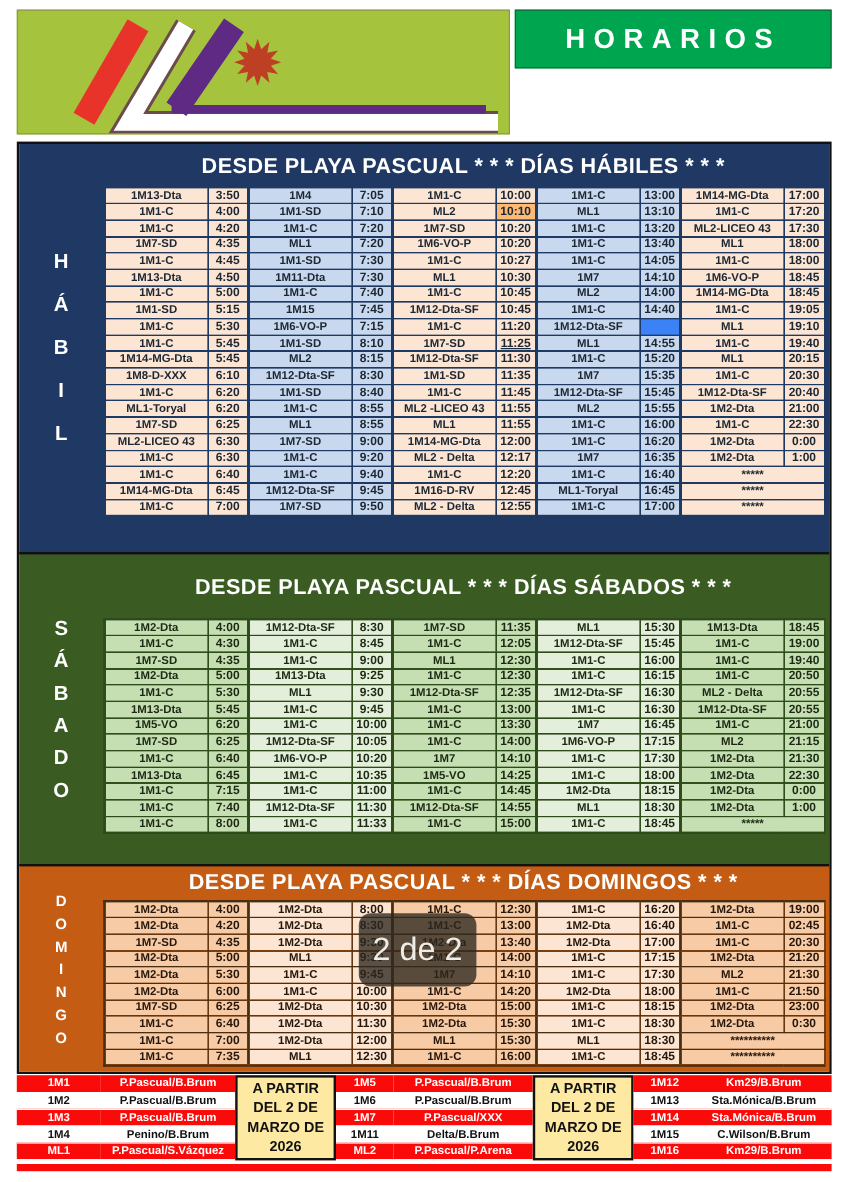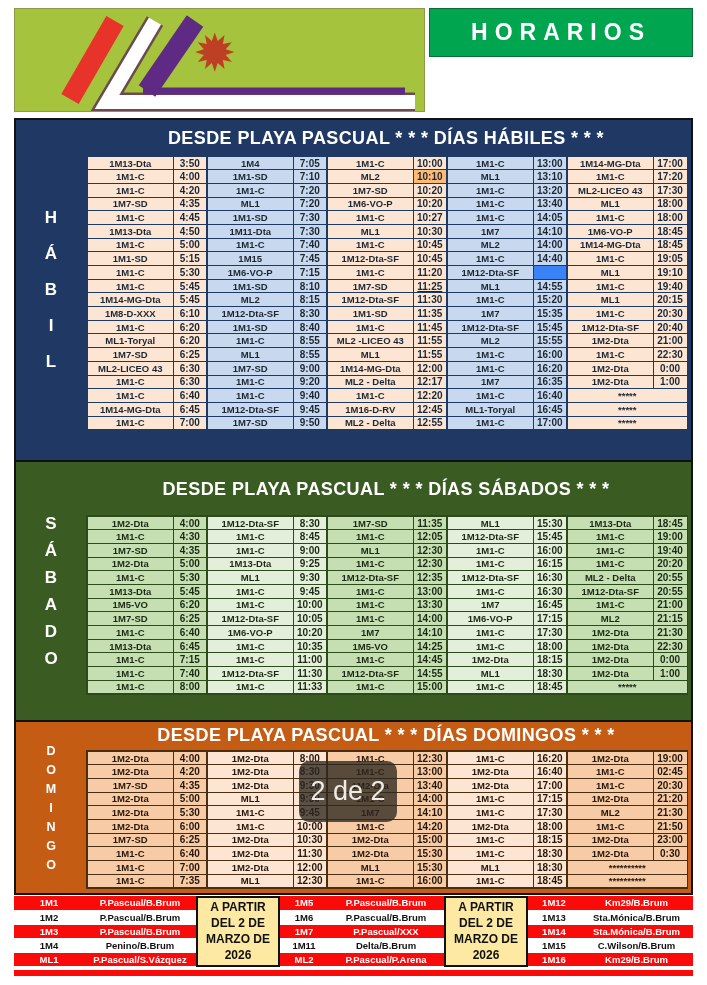--- a/index.html
+++ b/index.html
@@ -395,21 +395,21 @@
               <tr>
                 <td class="route pair-start" style="background: rgb(197, 223, 178); border-color: rgb(45, 74, 26); color: rgb(28, 42, 20);">1M2-Dta</td>
                 <td class="time" style="background: rgb(197, 223, 178); border-color: rgb(45, 74, 26); color: rgb(28, 42, 20);">5:00</td>
                 <td class="route pair-start" style="background: rgb(227, 239, 219); border-color: rgb(45, 74, 26); color: rgb(28, 42, 20);">1M13-Dta</td>
                 <td class="time" style="background: rgb(227, 239, 219); border-color: rgb(45, 74, 26); color: rgb(28, 42, 20);">9:25</td>
                 <td class="route pair-start" style="background: rgb(197, 223, 178); border-color: rgb(45, 74, 26); color: rgb(28, 42, 20);">1M1-C</td>
                 <td class="time" style="background: rgb(197, 223, 178); border-color: rgb(45, 74, 26); color: rgb(28, 42, 20);">12:30</td>
                 <td class="route pair-start" style="background: rgb(227, 239, 219); border-color: rgb(45, 74, 26); color: rgb(28, 42, 20);">1M1-C</td>
                 <td class="time" style="background: rgb(227, 239, 219); border-color: rgb(45, 74, 26); color: rgb(28, 42, 20);">16:15</td>
                 <td class="route pair-start" style="background: rgb(197, 223, 178); border-color: rgb(45, 74, 26); color: rgb(28, 42, 20);">1M1-C</td>
-                <td class="time" style="background: rgb(197, 223, 178); border-color: rgb(45, 74, 26); color: rgb(28, 42, 20);">20:20</td>
+                <td class="time" style="background: rgb(197, 223, 178); border-color: rgb(45, 74, 26); color: rgb(28, 42, 20);">20:50</td>
               </tr>
               <tr>
                 <td class="route pair-start" style="background: rgb(197, 223, 178); border-color: rgb(45, 74, 26); color: rgb(28, 42, 20);">1M1-C</td>
                 <td class="time" style="background: rgb(197, 223, 178); border-color: rgb(45, 74, 26); color: rgb(28, 42, 20);">5:30</td>
                 <td class="route pair-start" style="background: rgb(227, 239, 219); border-color: rgb(45, 74, 26); color: rgb(28, 42, 20);">ML1</td>
                 <td class="time" style="background: rgb(227, 239, 219); border-color: rgb(45, 74, 26); color: rgb(28, 42, 20);">9:30</td>
                 <td class="route pair-start" style="background: rgb(197, 223, 178); border-color: rgb(45, 74, 26); color: rgb(28, 42, 20);">1M12-Dta-SF</td>
                 <td class="time" style="background: rgb(197, 223, 178); border-color: rgb(45, 74, 26); color: rgb(28, 42, 20);">12:35</td>
                 <td class="route pair-start" style="background: rgb(227, 239, 219); border-color: rgb(45, 74, 26); color: rgb(28, 42, 20);">1M12-Dta-SF</td>
                 <td class="time" style="background: rgb(227, 239, 219); border-color: rgb(45, 74, 26); color: rgb(28, 42, 20);">16:30</td>

